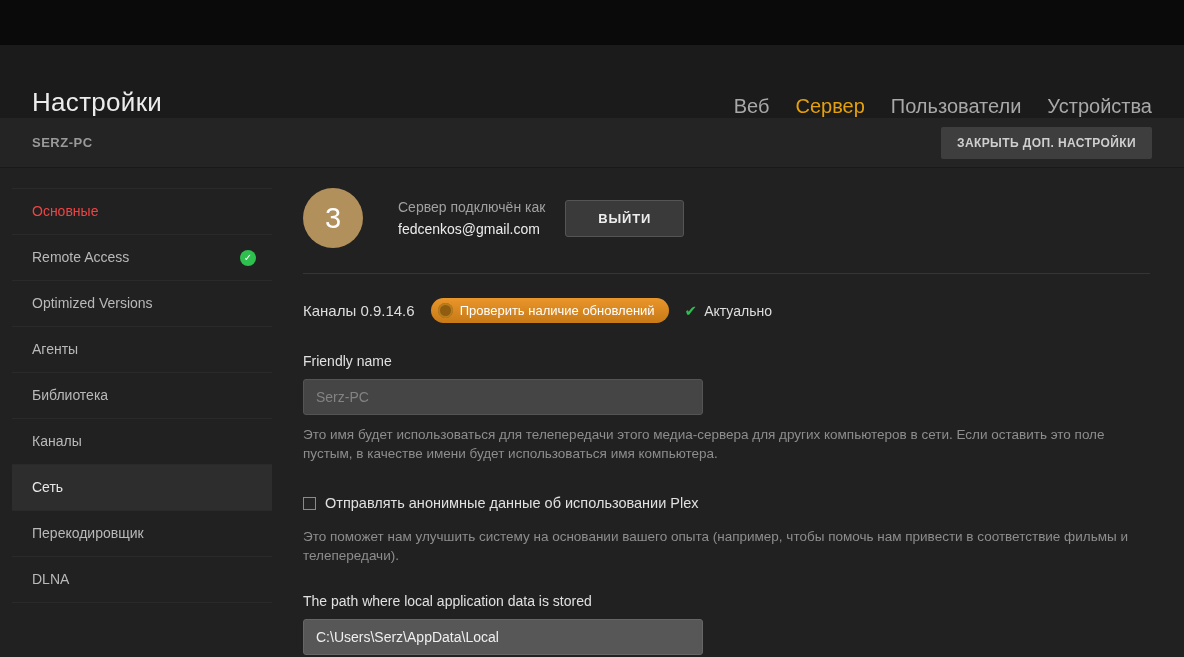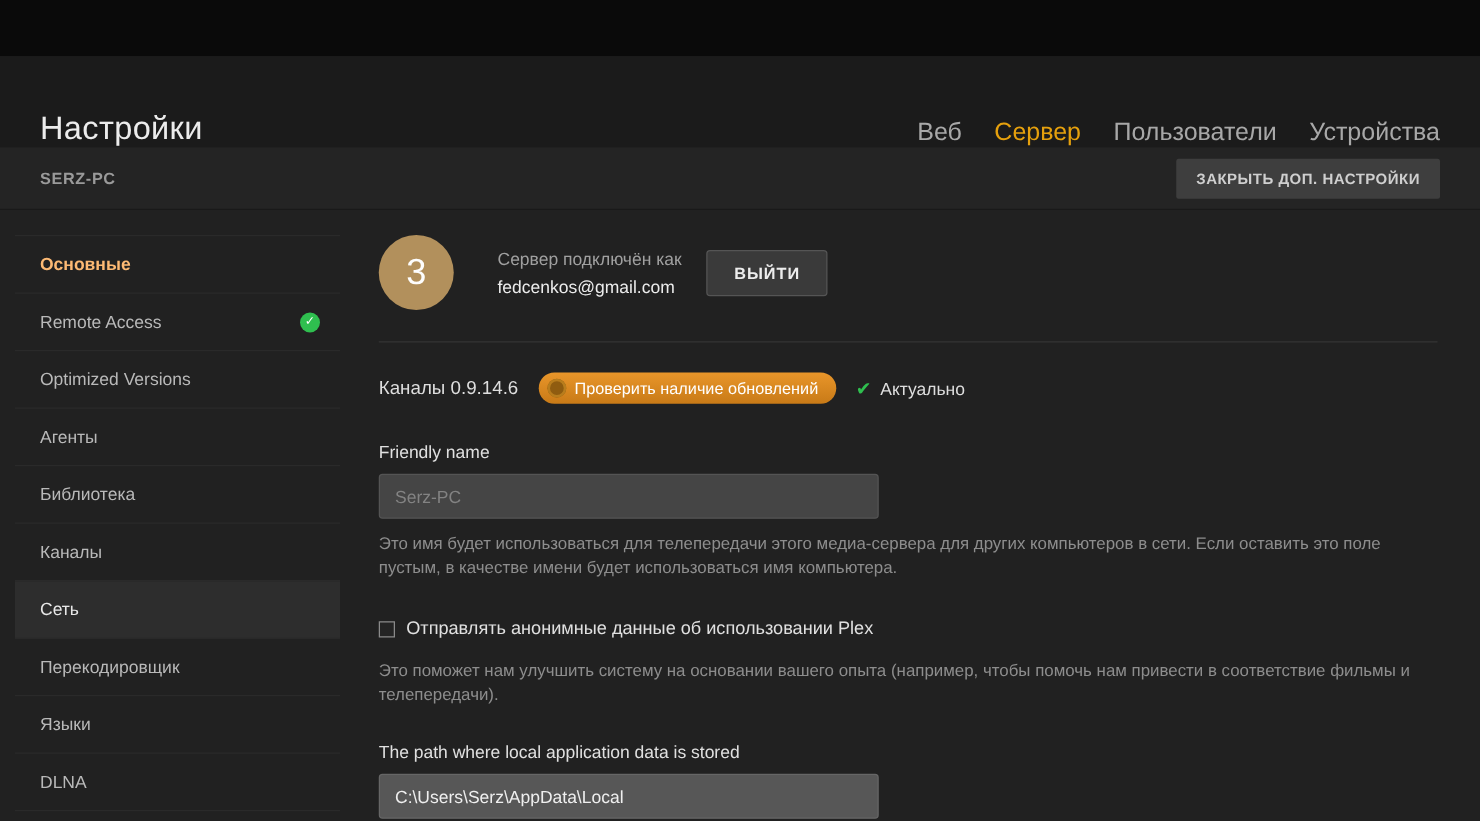--- a/index.html
+++ b/index.html
@@ -17,35 +17,35 @@
   .subheader { height:50px; background:#242424; border-bottom:1px solid #191919; display:flex; align-items:center; padding:0 32px; }
   .server-name { font-size:13px; font-weight:bold; color:#9a9a9a; letter-spacing:0.5px; }
   .close-adv-btn { margin-left:auto; background:#3e3e3e; color:#cfcfcf; border:none; border-radius:2px;
       font-family:inherit; font-size:12px; font-weight:bold; letter-spacing:0.4px; padding:9px 16px; cursor:pointer; }
 
   .content { display:flex; align-items:flex-start; }
 
   .sidebar { width:260px; margin:20px 0 0 12px; border-top:1px solid #2a2a2a; }
   .side-item { position:relative; height:46px; line-height:45px; padding:0 20px; border-bottom:1px solid #2a2a2a;
       color:#b9b9b9; font-size:14px; cursor:pointer; }
-  .side-item.active { color:#fdba74;font-weight:bold; }
+  .side-item.active { color:#ef4444; }
   .side-item.selected { background:#2d2d2d; color:#e8e8e8; }
   .green-badge { position:absolute; right:16px; top:15px; width:16px; height:16px; border-radius:50%;
       background:#2fbf4f; color:#fff; font-size:10px; line-height:16px; text-align:center; }
 
   .main { flex:1; margin:20px 34px 0 31px; }
 
   .account-row { display:flex; align-items:center; height:60px; }
   .avatar { width:60px; height:60px; border-radius:50%; background:#b2905c; color:#fdfdfd;
       display:flex; align-items:center; justify-content:center; font-size:29px; }
   .account-text { margin-left:35px; font-size:14px; line-height:22px; }
   .signed-in { color:#a0a0a0; }
   .email { color:#ececec; }
   .signout-btn { margin-left:20px; background:#3a3a3a; border:1px solid #555; border-radius:3px;
-      color:#ededed; font-family:inherit; font-size:13px; font-weight:bold; letter-spacing:0.8px; padding:10px 21px; cursor:pointer; }
+      color:#ededed; font-family:inherit; font-size:13px; font-weight:bold; letter-spacing:0.8px; padding:10px 32px; cursor:pointer; }
 
   .divider { border:none; border-top:1px solid #353535; margin:25px 0 0; }
 
   .version-row { margin-top:24px; display:flex; align-items:center; }
   .version-label { color:#dedede; font-size:15px; margin-right:16px; }
   .check-updates-btn { display:flex; align-items:center; gap:7px; border:none; cursor:pointer;
       background:linear-gradient(180deg,#e9962a,#c87a17); color:#fff; font-family:inherit; font-size:13px;
       padding:5px 14px 5px 7px; border-radius:13px; }
   .refresh-icon { width:15px; height:15px; border-radius:50%; background:#8f5c10;
       box-shadow: inset 0 0 0 2px #b87d1d; display:inline-block; }
@@ -111,23 +111,20 @@
       <div class="side-item">
         <span>Каналы</span>
       </div>
       <div class="side-item selected">
         <span>Сеть</span>
       </div>
       <div class="side-item">
         <span>Перекодировщик</span>
       </div>
       <div class="side-item">
-        <span>Языки</span>
-      </div>
-      <div class="side-item">
         <span>DLNA</span>
       </div>
     </aside>
 
     <main class="main">
 
       <section class="account-row">
         <div class="avatar">
           <span>3</span>
         </div>

